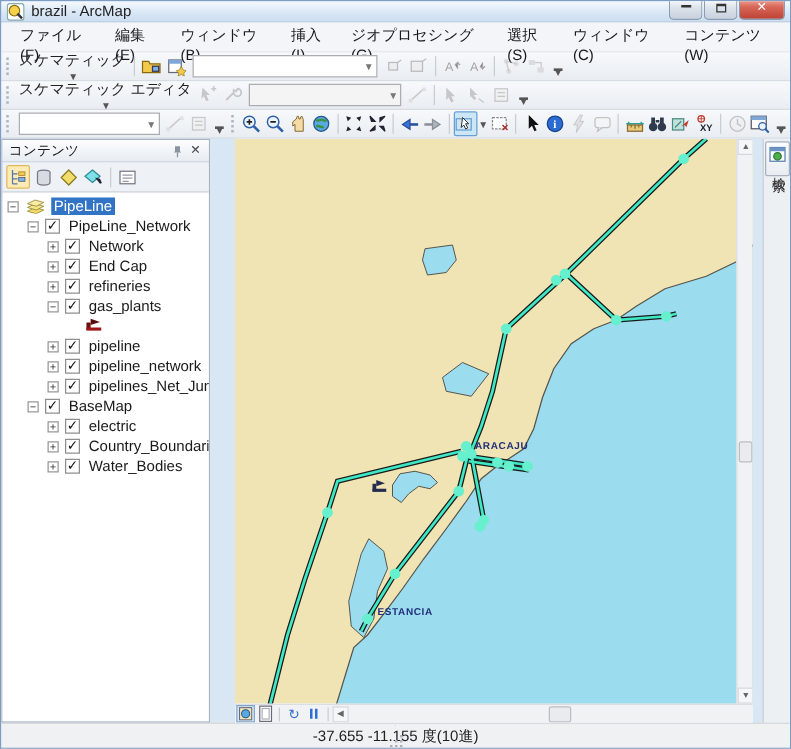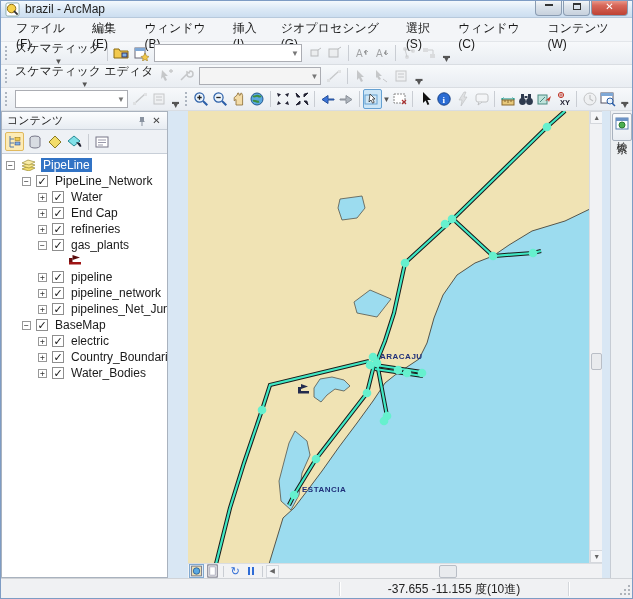--- a/index.html
+++ b/index.html
@@ -77,21 +77,21 @@
   .hthumb{position:absolute;left:160px;top:0;width:18px;height:13px;background:#E9EBEE;border:1px solid #B9BEC6;border-radius:2px;}
   .refresh-g{color:#2E6CD6;font-size:11px;}
   .pause-g{display:flex;}
   .pause-g i{width:2px;height:8px;background:#2E6CD6;margin:0 1px;}
   
   .dock-strip{width:23px;background:#EDF0F3;border-left:1px solid #C6CCD4;}
   .dock-tab{margin:2px auto 0;width:20px;padding:3px 0 5px;border:1px solid #A9B2BE;border-radius:2px;
     background:linear-gradient(#FBFCFD,#E9EDF2);display:flex;flex-direction:column;align-items:center;}
   .dock-tab .vtext{writing-mode:vertical-rl;font-size:11px;color:#333;margin-top:3px;letter-spacing:1px;}
   
-  .statusbar{height:21px;background:#F0F1F3;border-top:1px solid #D0D3D7;display:flex;align-items:center;font-size:12px;}
+  .statusbar{height:21px;background:#F0F1F3;border-top:1px solid #D0D3D7;display:flex;align-items:center;font-size:12px;flex-direction:column;}
   .sb-left{width:338px;height:100%;}
   .sb-div{width:1px;height:14px;background:#D4D7DB;box-shadow:1px 0 0 #fff;}
   .sb-coord{width:228px;text-align:center;color:#222;}
   .sb-rest{flex:1;height:100%;}
   .sb-grip{width:14px;height:14px;position:relative;margin-right:1px;}
   .sb-grip i{position:absolute;width:2px;height:2px;background:#AEB3BA;}
 </style>
 </head>
 <body>
 
@@ -469,21 +469,21 @@
             <span class="lyr-label sel">PipeLine</span>
           </div>
           <div class="tree-row" style="padding-left: 20px;">
             <span class="exp">−</span>
             <span class="cb">✓</span>
             <span class="lyr-label">PipeLine_Network</span>
           </div>
           <div class="tree-row" style="padding-left: 36px;">
             <span class="exp">+</span>
             <span class="cb">✓</span>
-            <span class="lyr-label">Water</span>
+            <span class="lyr-label">Network</span>
           </div>
           <div class="tree-row" style="padding-left: 36px;">
             <span class="exp">+</span>
             <span class="cb">✓</span>
             <span class="lyr-label">End Cap</span>
           </div>
           <div class="tree-row" style="padding-left: 36px;">
             <span class="exp">+</span>
             <span class="cb">✓</span>
             <span class="lyr-label">refineries</span>

